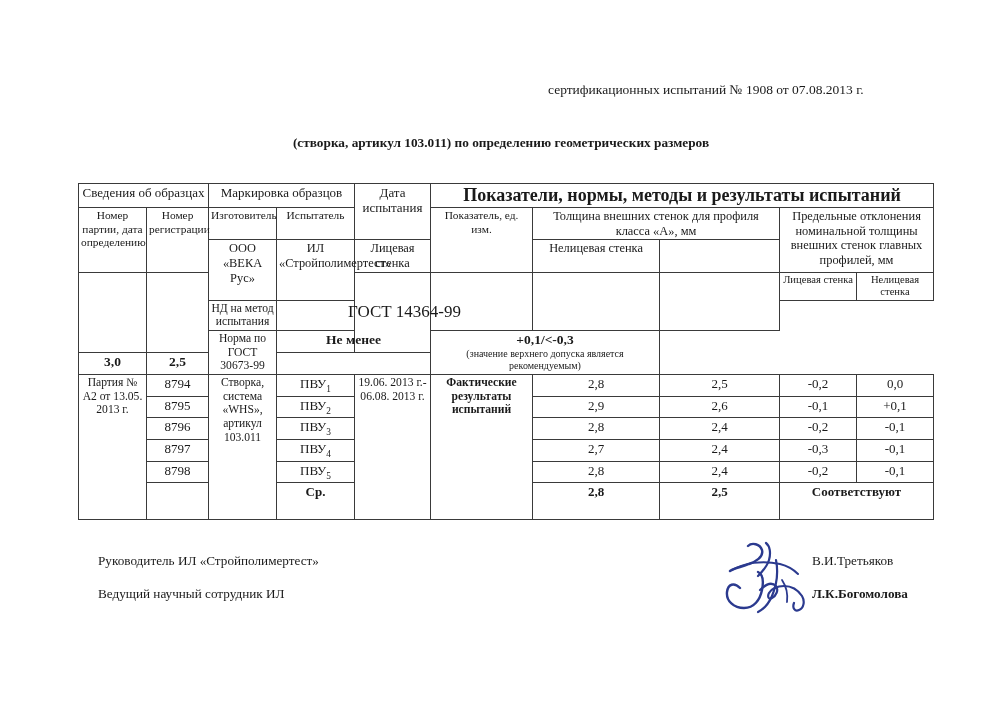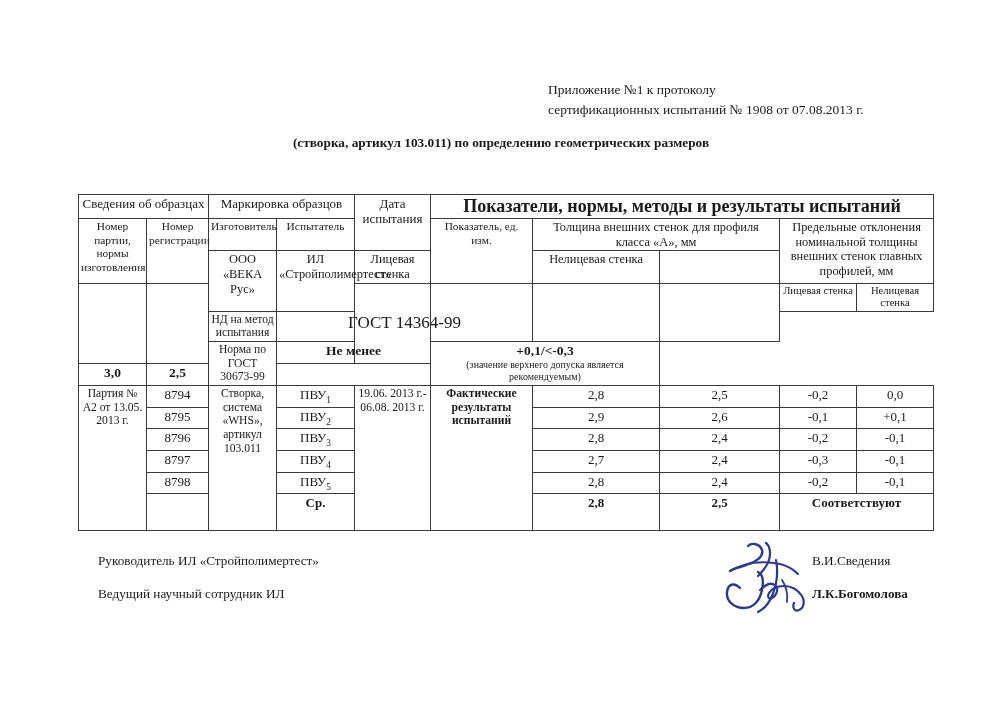--- a/index.html
+++ b/index.html
@@ -52,21 +52,20 @@
     position: absolute;
     left: 78px;
     top: 183px;
     width: 855px;
   }
   table.res {
     border-collapse: collapse;
     width: 855px;
     table-layout: fixed;
     font-size: 12px;
-    margin-top: 11px;
   }
   table.res td {
     border: 1px solid #3a3a3a;
     padding: 1px 2px;
     vertical-align: top;
     text-align: center;
     line-height: 1.18;
   }
   .vmid { vertical-align: middle; }
   .b { font-weight: bold; }
@@ -147,21 +146,20 @@
     width: 110px;
     height: 78px;
   }
 </style>
 </head>
 <body>
 
 <div class="page">
 
   <div class="doc-header">
-    <div>Приложение №1 к протоколу</div>
     <div>сертификационных испытаний № 1908 от 07.08.2013 г.</div>
   </div>
 
   <div class="doc-title">
     <span class="l2">(створка, артикул  103.011) по определению геометрических размеров</span>
   </div>
 
   <div class="tbl-wrap">
     <table class="res">
       <colgroup>
@@ -179,21 +177,21 @@
       <tbody>
 
         <tr>
           <td class="h-grp" colspan="2">Сведения об образцах</td>
           <td class="h-grp" colspan="2">Маркировка образцов</td>
           <td class="h-grp" rowspan="2">Дата испытания</td>
           <td class="h-main" colspan="5">Показатели, нормы, методы и результаты испытаний</td>
         </tr>
 
         <tr>
-          <td class="h-sub" rowspan="2">Номер партии, нормы изготовления</td>
+          <td class="h-sub" rowspan="2">Номер партии, дата определению</td>
           <td class="h-sub" rowspan="2">Номер регистрации</td>
           <td class="h-sub">Изготовитель</td>
           <td class="h-sub">Испытатель</td>
           <td class="h-sub" rowspan="2">Показатель, ед. изм.</td>
           <td class="h-sub2" colspan="2">Толщина внешних стенок для профиля класса «А», мм</td>
           <td class="h-sub2" colspan="3" rowspan="2">Предельные отклонения номинальной толщины внешних стенок главных профилей, мм</td>
         </tr>
 
         <tr>
           <td class="h-sub2" rowspan="2">ООО «ВЕКА Рус»</td>
@@ -295,21 +293,21 @@
           <td class="data b" colspan="2">Соответствуют</td>
         </tr>
 
       </tbody>
     </table>
   </div>
 
   <div class="sig-area">
     <div class="sig-role r1">Руководитель ИЛ «Стройполимертест»</div>
     <div class="sig-role r2">Ведущий научный сотрудник ИЛ</div>
-    <div class="sig-name n1">В.И.Сведения</div>
+    <div class="sig-name n1">В.И.Третьяков</div>
     <div class="sig-name n2">Л.К.Богомолова</div>
 
     <svg class="sig-ink" viewBox="0 0 110 78">
       <g fill="none" stroke="#2b3a8f" stroke-linecap="round" stroke-linejoin="round">
         <path d="M26 6 C30 2, 38 4, 40 10 C42 17, 33 22, 27 24 C20 27, 12 28, 8 31" stroke-width="2.4"></path>
         <path d="M44 3 C48 6, 49 13, 47 20 C45 27, 40 32, 36 36" stroke-width="2.2"></path>
         <path d="M10 30 C22 23, 40 20, 58 24 C66 26, 72 30, 76 34" stroke-width="2.0"></path>
         <path d="M54 20 C56 30, 55 44, 50 56 C47 63, 42 69, 36 72" stroke-width="2.2"></path>
         <path d="M18 48 C12 42, 6 44, 5 52 C4 61, 12 68, 22 68 C32 68, 38 60, 40 50 C42 40, 40 34, 36 32" stroke-width="2.4"></path>
         <path d="M38 50 C44 44, 50 42, 54 46 C57 50, 54 56, 50 58 C47 60, 45 57, 47 53 C49 49, 55 46, 62 46 C70 46, 76 50, 80 56 C83 61, 82 68, 77 70 C73 72, 70 68, 72 63" stroke-width="2.2"></path>

